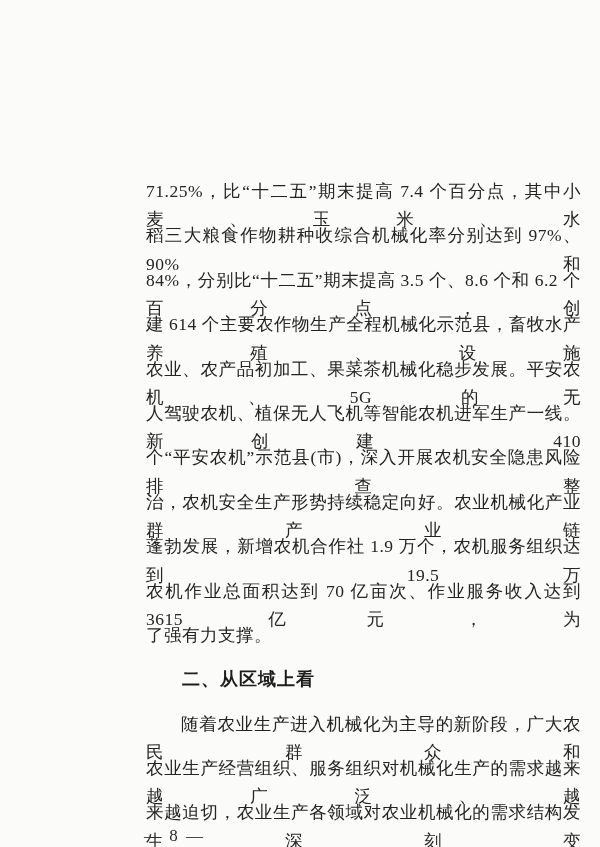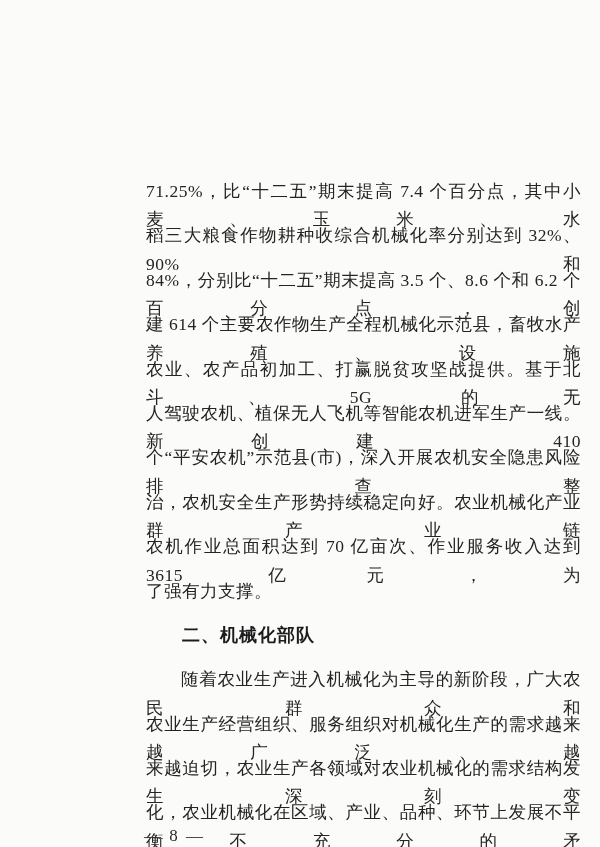--- a/index.html
+++ b/index.html
@@ -61,30 +61,31 @@
     color: #2a2a2a;
     font-family: "Liberation Serif", "DejaVu Serif", serif;
   }
 </style>
 </head>
 <body>
 
 <div class="page">
   <div class="doc-body">
       <div class="line justify">71.25%，比“十二五”期末提高 7.4 个百分点，其中小麦、玉米、水</div>
-      <div class="line justify">稻三大粮食作物耕种收综合机械化率分别达到 32%、90% 和</div>
+      <div class="line justify">稻三大粮食作物耕种收综合机械化率分别达到 97%、90% 和</div>
       <div class="line justify">84%，分别比“十二五”期末提高 3.5 个、8.6 个和 6.2 个百分点，创</div>
       <div class="line justify">建 614 个主要农作物生产全程机械化示范县，畜牧水产养殖、设施</div>
-      <div class="line justify">农业、农产品初加工、打赢脱贫攻坚战提供。基于北斗、5G 的无</div>
+      <div class="line justify">农业、农产品初加工、果菜茶机械化稳步发展。平安农机、5G 的无</div>
       <div class="line justify">人驾驶农机、植保无人飞机等智能农机进军生产一线。新创建 410</div>
       <div class="line justify">个“平安农机”示范县(市)，深入开展农机安全隐患风险排查整</div>
       <div class="line justify">治，农机安全生产形势持续稳定向好。农业机械化产业群产业链</div>
+      <div class="line justify">蓬勃发展，新增农机合作社 1.9 万个，农机服务组织达到 19.5 万</div>
       <div class="line justify">农机作业总面积达到 70 亿亩次、作业服务收入达到 3615 亿元，为</div>
       <div class="line end">了强有力支撑。</div>
-      <div class="line heading">二、机械化部队</div>
+      <div class="line heading">二、从区域上看</div>
       <div class="line justify indent">随着农业生产进入机械化为主导的新阶段，广大农民群众和</div>
       <div class="line justify">农业生产经营组织、服务组织对机械化生产的需求越来越广泛、越</div>
       <div class="line justify">来越迫切，农业生产各领域对农业机械化的需求结构发生深刻变</div>
       <div class="line justify">化，农业机械化在区域、产业、品种、环节上发展不平衡不充分的矛</div>
       <div class="line justify">盾凸显。从区域上看，北方平原地区机械化发展较快，南方地区特</div>
       <div class="line justify">别是西南丘陵山区发展较慢，典型丘陵山区县农作物耕种收综合</div>
       <div class="line justify">机械化率低于 50%。从产业、品种和环节上看，主要粮食作物生产</div>
       <div class="line justify">机械化水平较高，棉油糖果菜茶等经济作物生产关键环节以及畜</div>
       <div class="line justify">牧业、渔业、农产品初加工、设施农业等领域机械化水平较低。推</div>
     </div>

